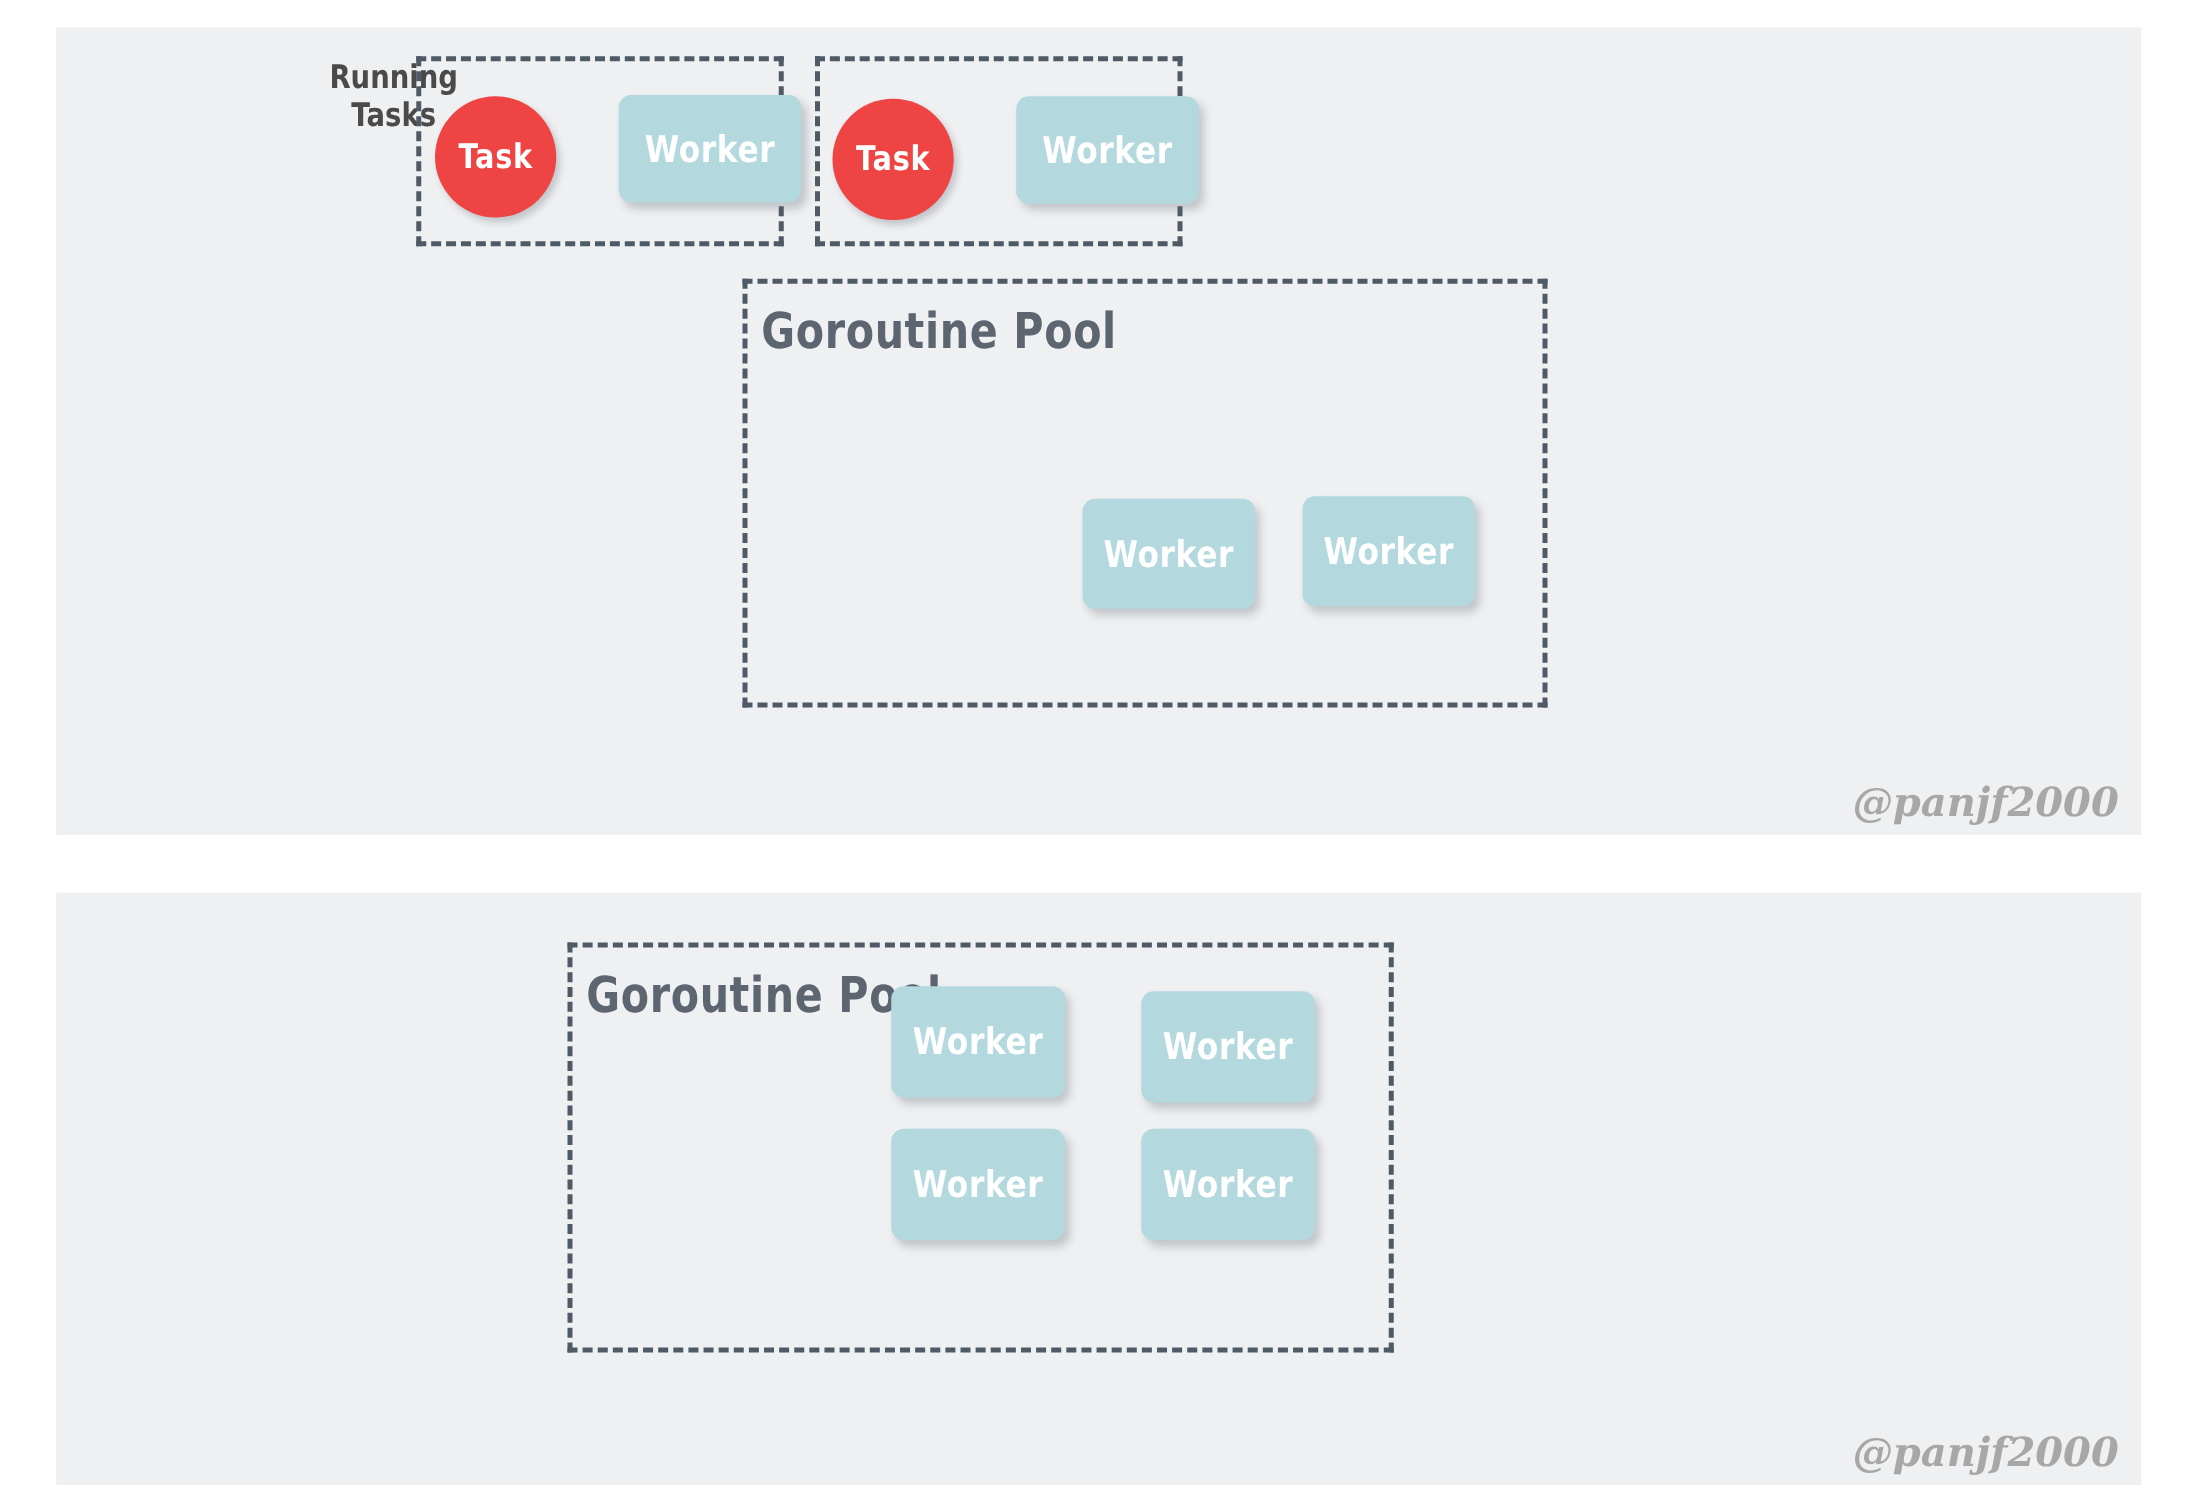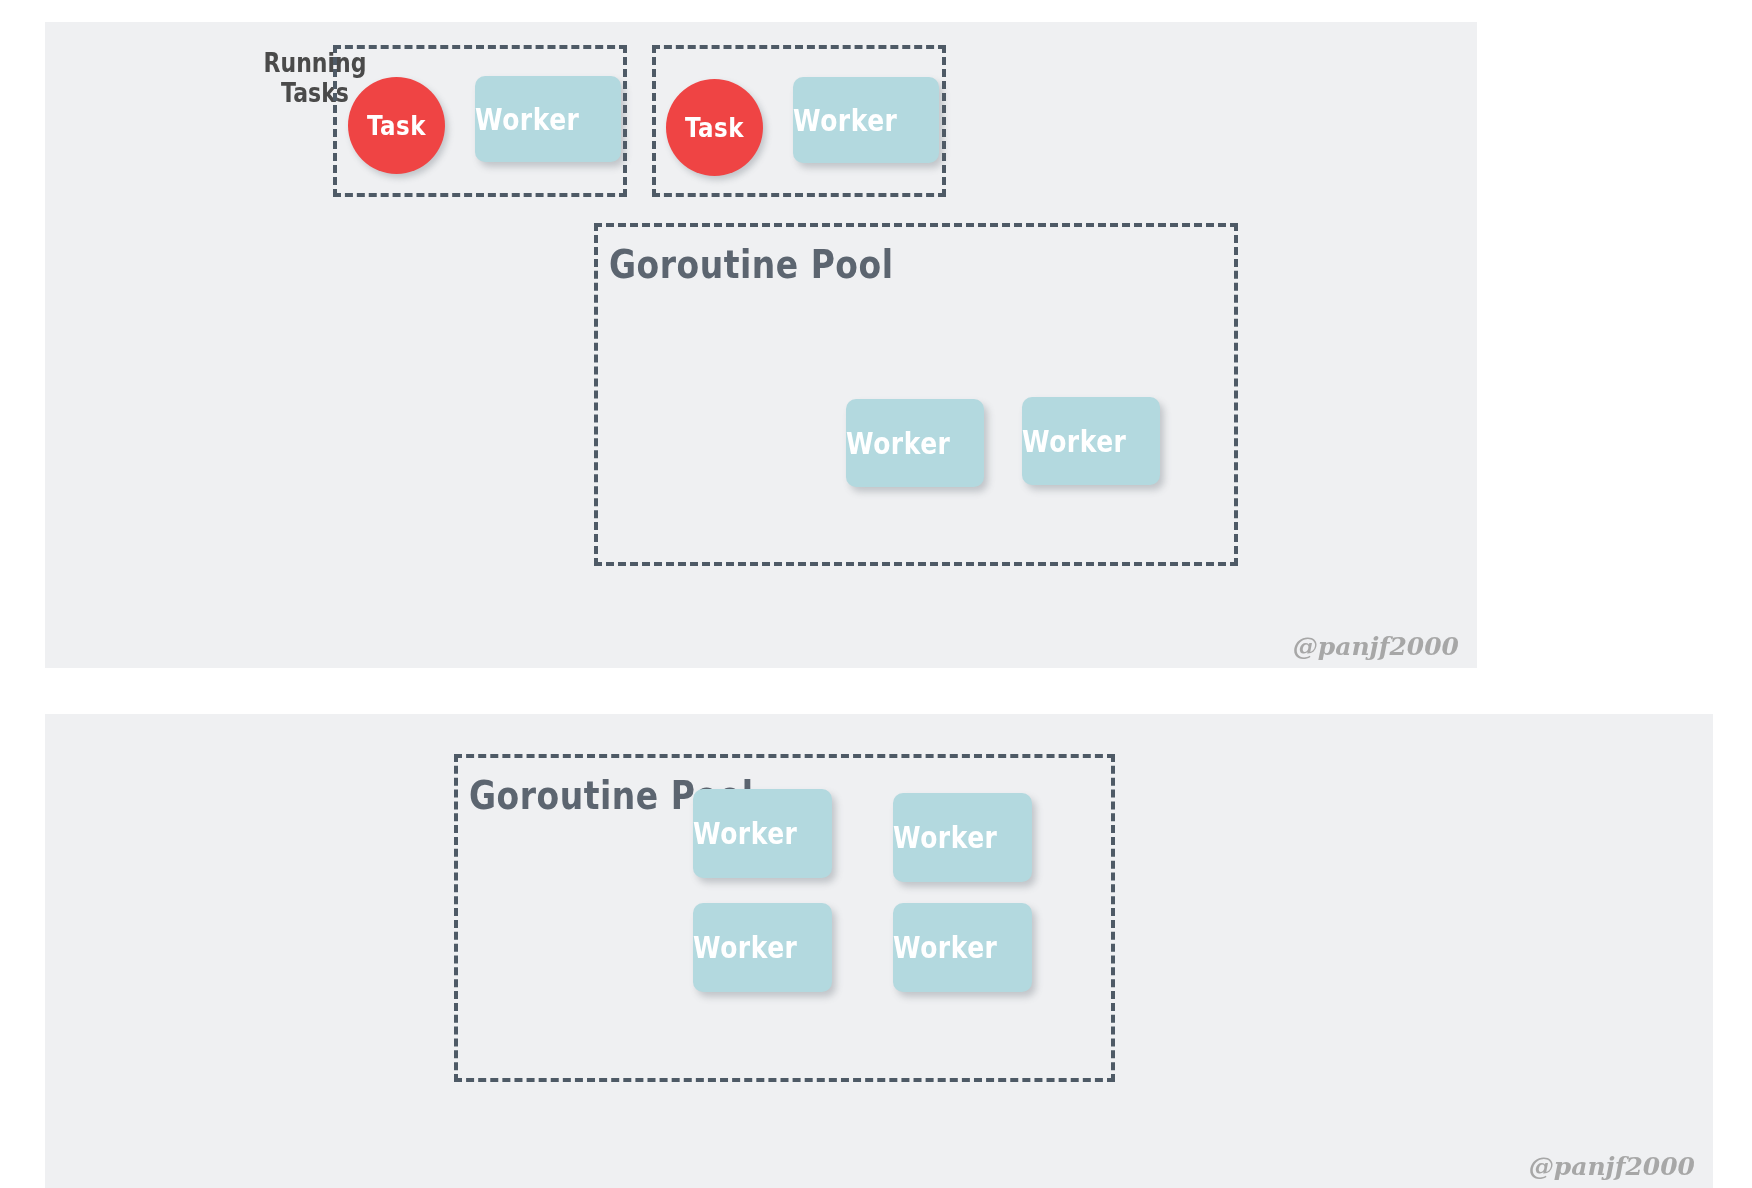--- a/index.html
+++ b/index.html
@@ -16,21 +16,21 @@
     height: 1188px;
     background: #ffffff;
     overflow: hidden;
   }
 
   
   .panel {
     position: absolute;
     background: #eff0f2;
   }
-  #panel-top    { left: 45px; top: 22px;  width: 1432px; height: 646px; }
+  #panel-top    { left: 45px; top: 22px;  width: 1668px; height: 646px; }
   #panel-bottom { left: 45px; top: 714px; width: 1668px; height: 474px; }
 
   
   .dashed-box {
     position: absolute;
     border: 4px dashed #4e5a66;
     box-sizing: border-box;
     background: transparent;
   }
 
@@ -44,21 +44,22 @@
     align-items: center;
     justify-content: center;
   }
   .worker-box {
     position: absolute;
     border-radius: 10px;
     background: #b3d9df;
     box-shadow: 4px 5px 7px rgba(90,100,110,0.30);
     display: flex;
     align-items: center;
-    justify-content: flex-start;
+    justify-content: center;
+    margin-left: 20px;
   }
   .shape-label {
     color: #ffffff;
     font-family: "DejaVu Sans", sans-serif;
     font-weight: bold;
     font-size: 25px;
     letter-spacing: 0.5px;
     transform: scaleY(1.18);
     white-space: nowrap;
   }
@@ -87,21 +88,21 @@
     transform: scaleY(1.18);
     transform-origin: center top;
     white-space: pre-line;
   }
   .watermark {
     position: absolute;
     color: #a7a7a7;
     font-family: "DejaVu Serif", serif;
     font-weight: bold;
     font-style: italic;
-    font-size: 25px;
+    font-size: 32px;
     white-space: nowrap;
     margin-left: 21px;
   }
 </style>
 </head>
 <body>
 
 <div id="canvas">
 
   <div class="panel" id="panel-top">

